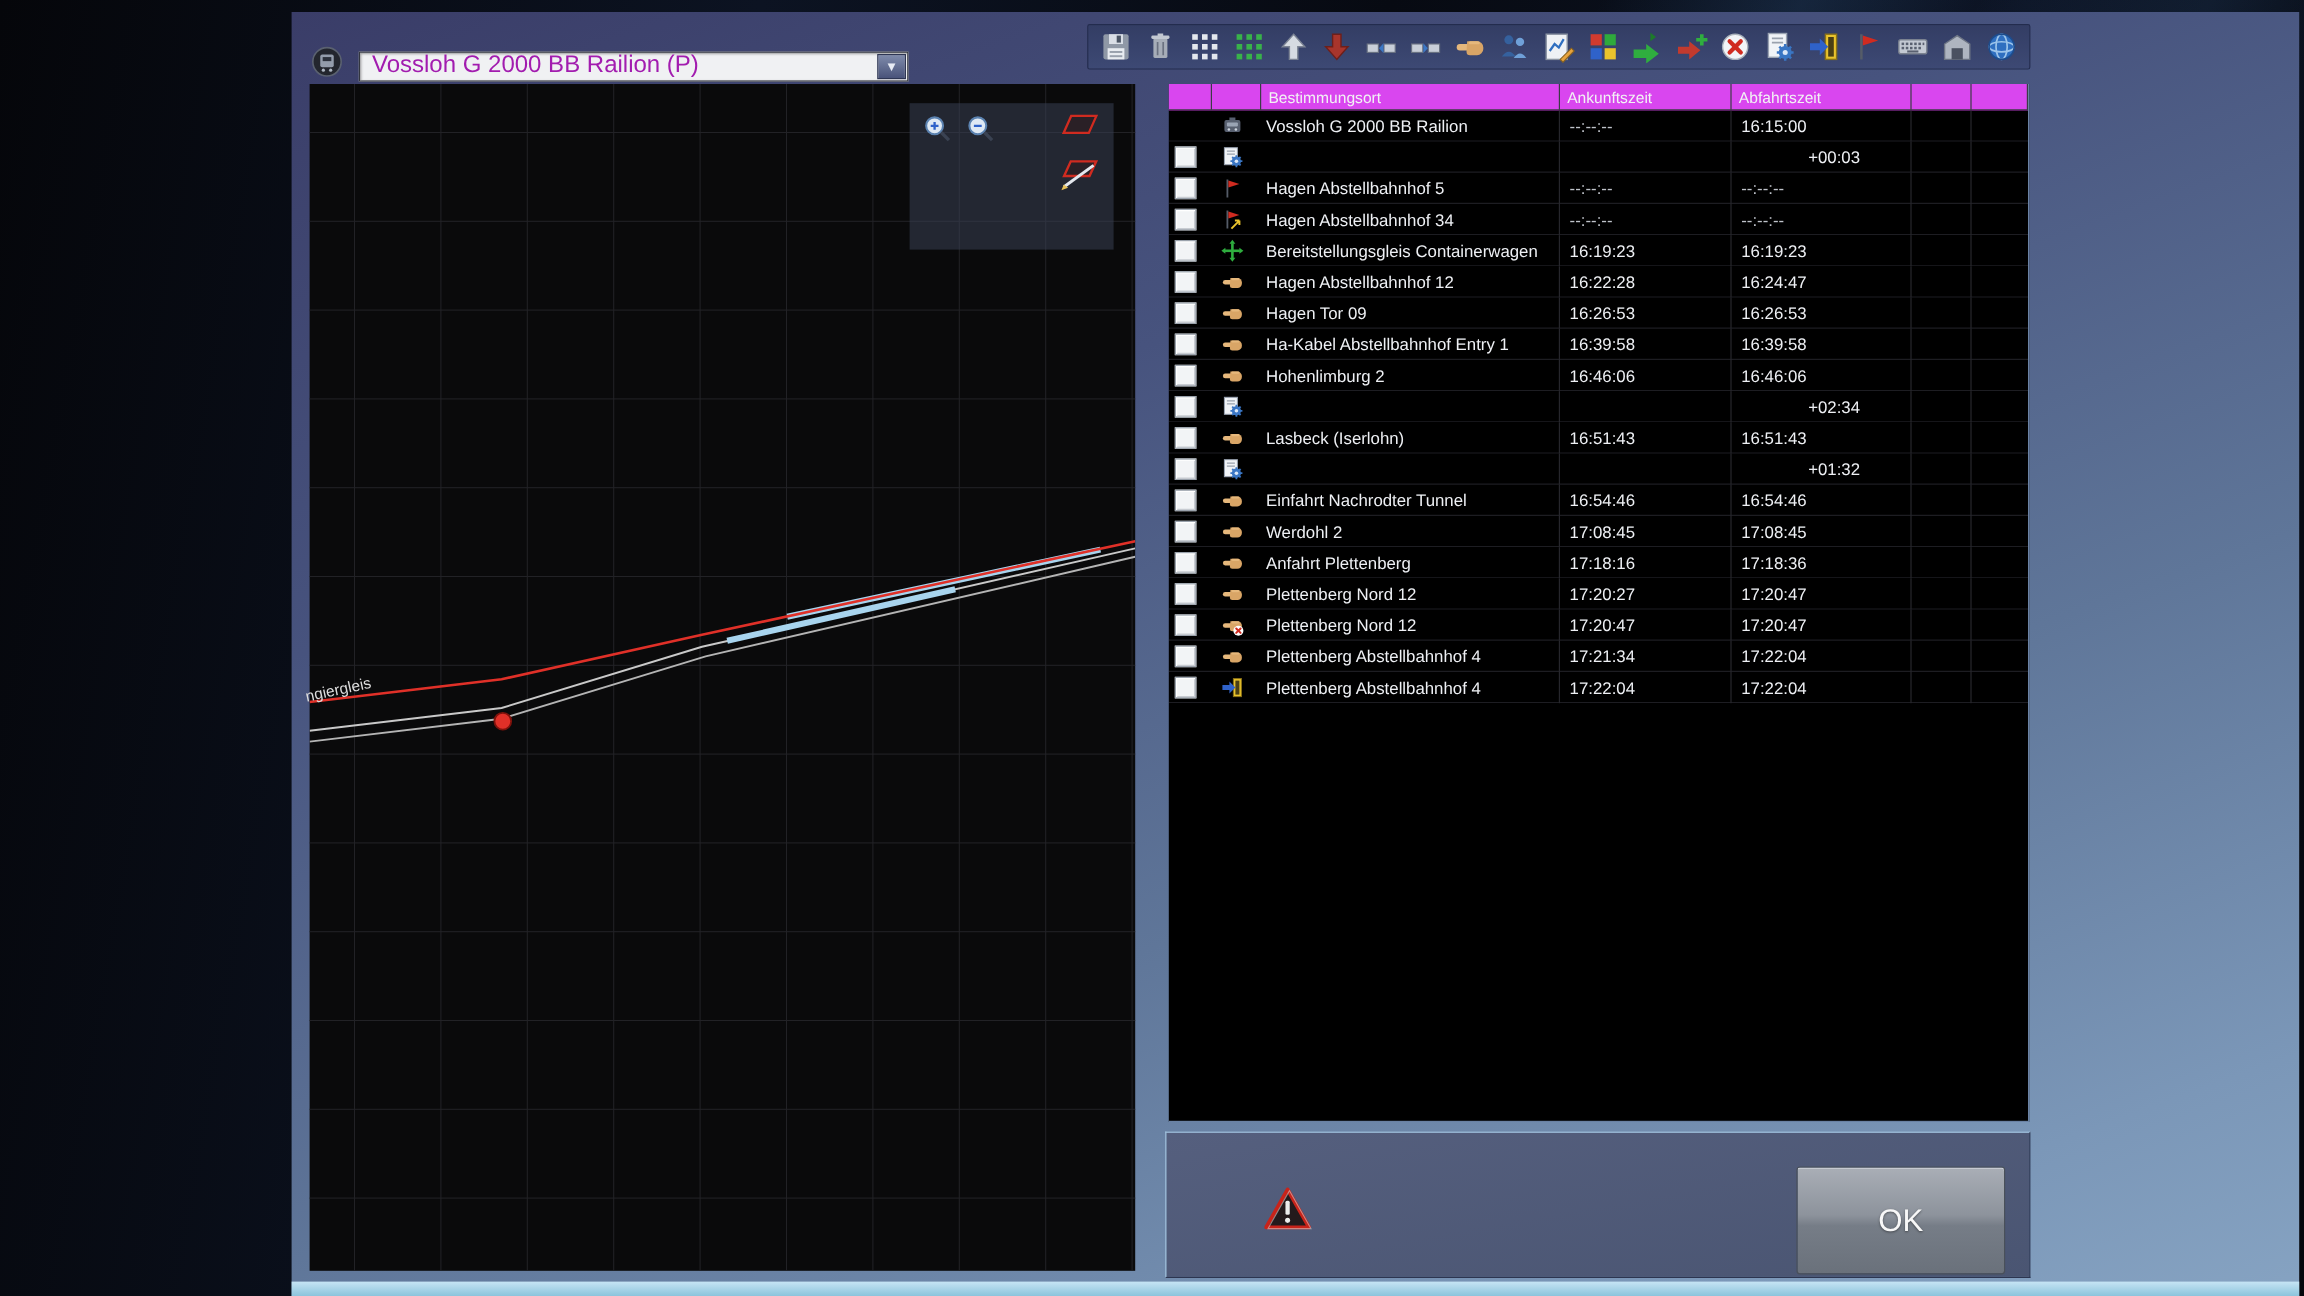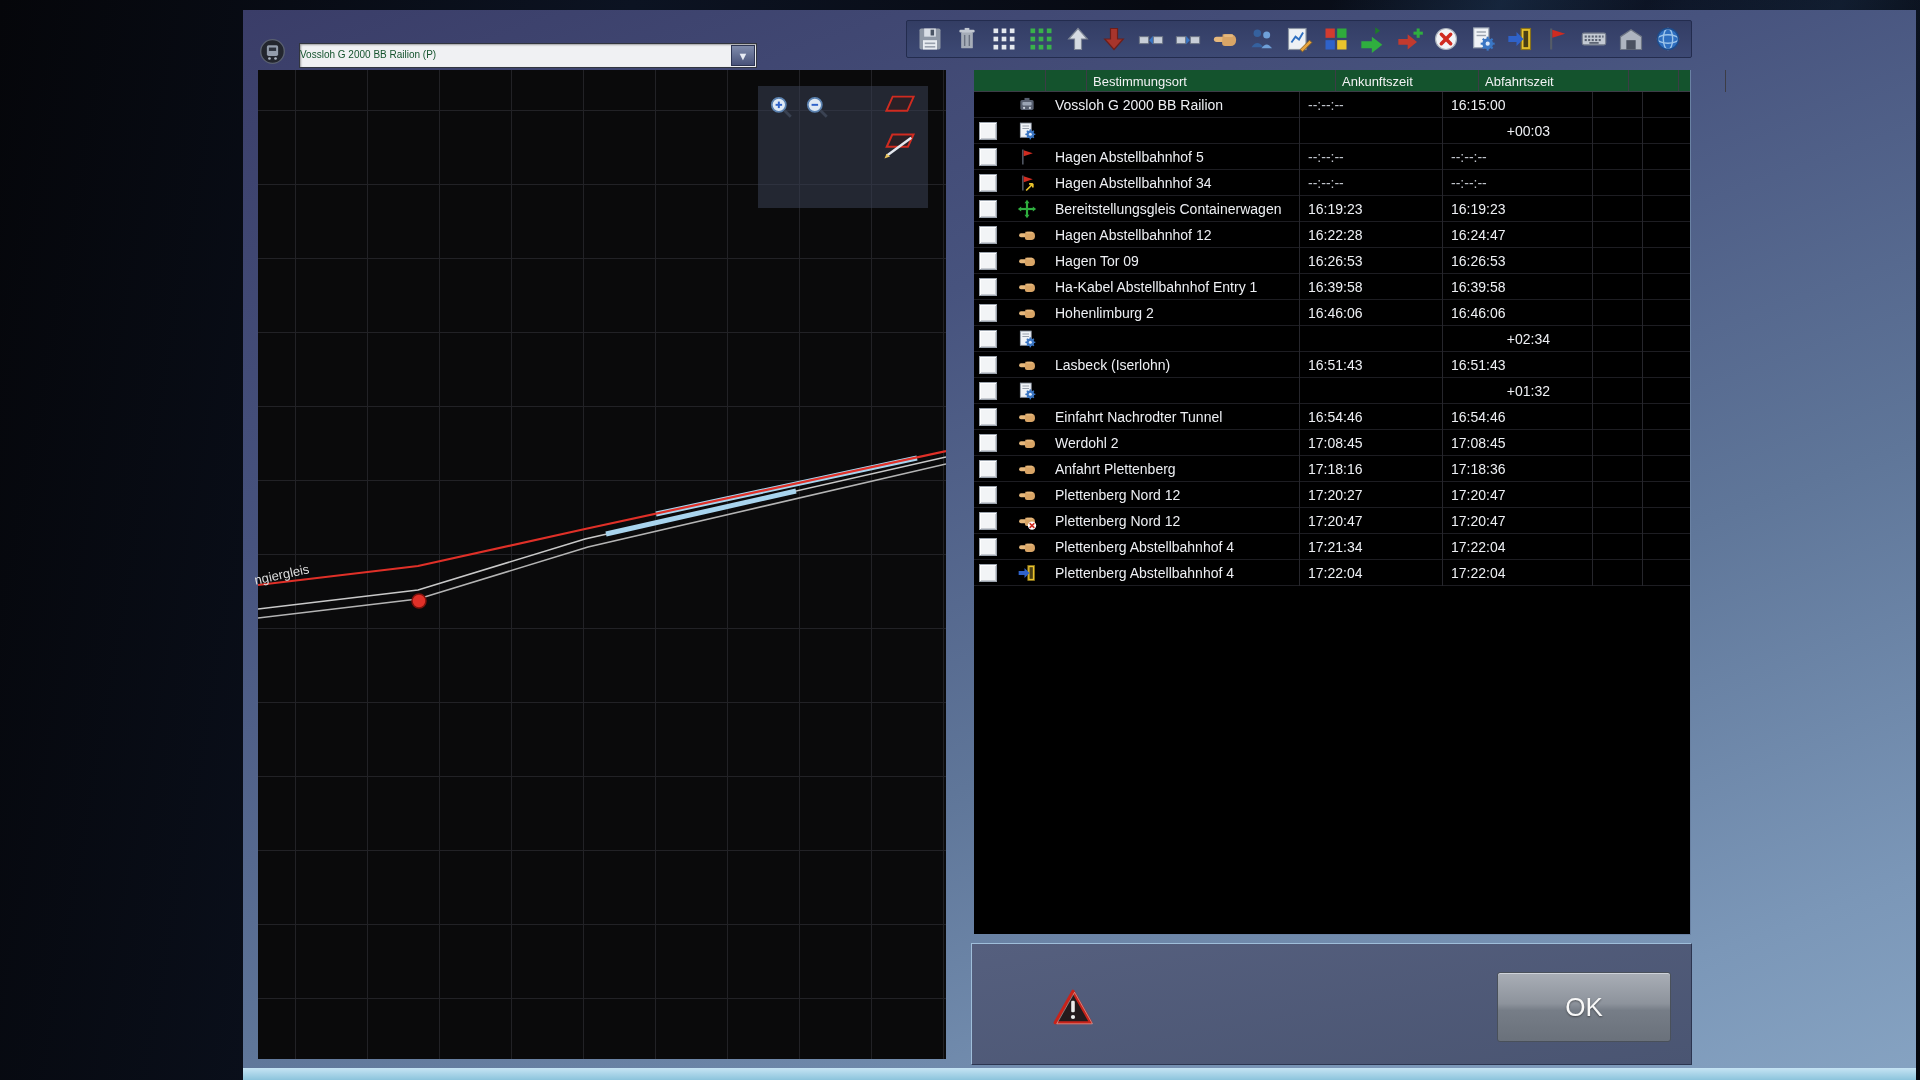--- a/index.html
+++ b/index.html
@@ -10,21 +10,21 @@
       linear-gradient(100deg,#05060a 0%,#0c1322 30%,#070a12 55%,#0d1526 80%,#05070c 100%);}
   .app-window{position:absolute;left:243px;top:10px;width:1673px;height:1070px;
     background:linear-gradient(160deg,#3a3d68 0%,#47537e 32%,#5f7699 62%,#7b97b8 88%,#86a3c2 100%);}
   .bottom-strip{position:absolute;left:0;bottom:0;width:100%;height:12px;
     background:linear-gradient(180deg,#c6e4f4,#8cc4dc);}
 
   
   .loco-badge{position:absolute;left:16px;top:28px;width:27px;height:27px;}
   .combobox{position:absolute;left:56px;top:33px;width:456px;height:23px;background:#f0f1f3;
     border:1px solid #32363f;box-shadow:inset 1px 1px 2px rgba(0,0,0,.35);}
-  .combo-value{line-height:21px;padding-left:0;font-size:10px;color:#14532d;white-space:nowrap;overflow:hidden;}
+  .combo-value{line-height:21px;padding-left:10px;font-size:20px;color:#a21caf;white-space:nowrap;overflow:hidden;}
   .combo-btn{position:absolute;right:1px;top:1px;bottom:1px;width:24px;border:1px solid #2e3654;
     background:linear-gradient(180deg,#7f8bab,#49537a);display:flex;align-items:center;justify-content:center;
     color:#e8ecf4;font-size:11px;padding:0;cursor:pointer;}
 
   
   .toolbar{position:absolute;left:663px;top:10px;width:786px;height:38px;display:flex;align-items:center;
     justify-content:space-between;padding:0 8px;box-sizing:border-box;
     background:linear-gradient(180deg,#333d64,#3d4974);border:1px solid #232c4e;border-radius:2px;}
   .tb-btn{width:30px;height:30px;background:transparent;border:0;padding:1px;cursor:pointer;}
   .tb-ic{display:block;width:28px;height:28px;}
@@ -41,21 +41,21 @@
   .mt-zin{left:10px;top:8px;width:26px;height:26px;}
   .mt-zout{left:46px;top:8px;width:26px;height:26px;}
   .mt-shape1{left:126px;top:8px;width:32px;height:21px;}
   .mt-shape2{left:124px;top:44px;width:34px;height:29px;}
   .map-tool svg{display:block;width:100%;height:100%;}
 
   
   .timetable{position:absolute;left:731px;top:60px;width:716px;height:864px;background:#000;
     border-right:1px solid #6a82a4;border-bottom:1px solid #6a82a4;box-sizing:content-box;}
   .t-head{display:grid;grid-template-columns:36px 41px 249px 143px 150px 50px 47px;height:22px;
-    background:#14532d;box-shadow:inset 0 -1px 0 #3c3c46;padding-left:36px;}
+    background:#d946ef;box-shadow:inset 0 -1px 0 #3c3c46;}
   .h-c{display:flex;align-items:center;color:#f2f2f4;font-size:13px;border-right:1px solid #3c3c46;
     padding-left:6px;box-sizing:border-box;white-space:nowrap;overflow:hidden;}
   .t-body{position:absolute;left:0;right:0;top:22px;bottom:0;overflow:hidden;}
   .t-row{display:grid;grid-template-columns:36px 41px 249px 143px 150px 50px 47px;height:26px;
     box-shadow:inset 0 -1px 0 #1d1d22;}
   .c{display:flex;align-items:center;height:26px;color:#eef0f4;font-size:14px;white-space:nowrap;
     overflow:hidden;box-sizing:border-box;}
   .c2,.c3,.c4,.c5{border-right:1px solid #26262c;}
   .c2{padding-left:4px;}
   .c3,.c4{padding-left:8px;}
@@ -66,21 +66,21 @@
   .row-ic{display:block;width:20px;height:20px;margin-left:7px;}
   .row-ic svg{display:block;}
 
   
   .footer-panel{position:absolute;left:728px;top:933px;width:721px;height:122px;
     background:linear-gradient(170deg,#555f7e,#4a5572);
     border-top:1px solid #9fbeda;border-left:1px solid #9fbeda;
     border-right:1px solid #2c3550;border-bottom:1px solid #2c3550;box-sizing:border-box;}
   .warning{position:absolute;left:80px;top:44px;width:42px;height:38px;}
   .warning svg{display:block;width:100%;height:100%;}
-  .ok-btn{position:absolute;left:525px;top:28px;width:174px;height:70px;cursor:pointer;
+  .ok-btn{position:absolute;left:525px;top:28px;width:174px;height:90px;cursor:pointer;
     background:linear-gradient(180deg,#a9aeb6 0%,#8d939c 45%,#767d87 55%,#6a717b 100%);
     border:1px solid #49505a;border-radius:3px;box-shadow:inset 0 1px 0 #cfd3da;
     color:#f8f8f8;font-size:26px;font-family:"Liberation Sans",sans-serif;text-shadow:0 1px 2px rgba(0,0,0,.45);}
 </style>
 </head>
 <body>
 
 <div class="stage">
   <div class="app-window">
 

